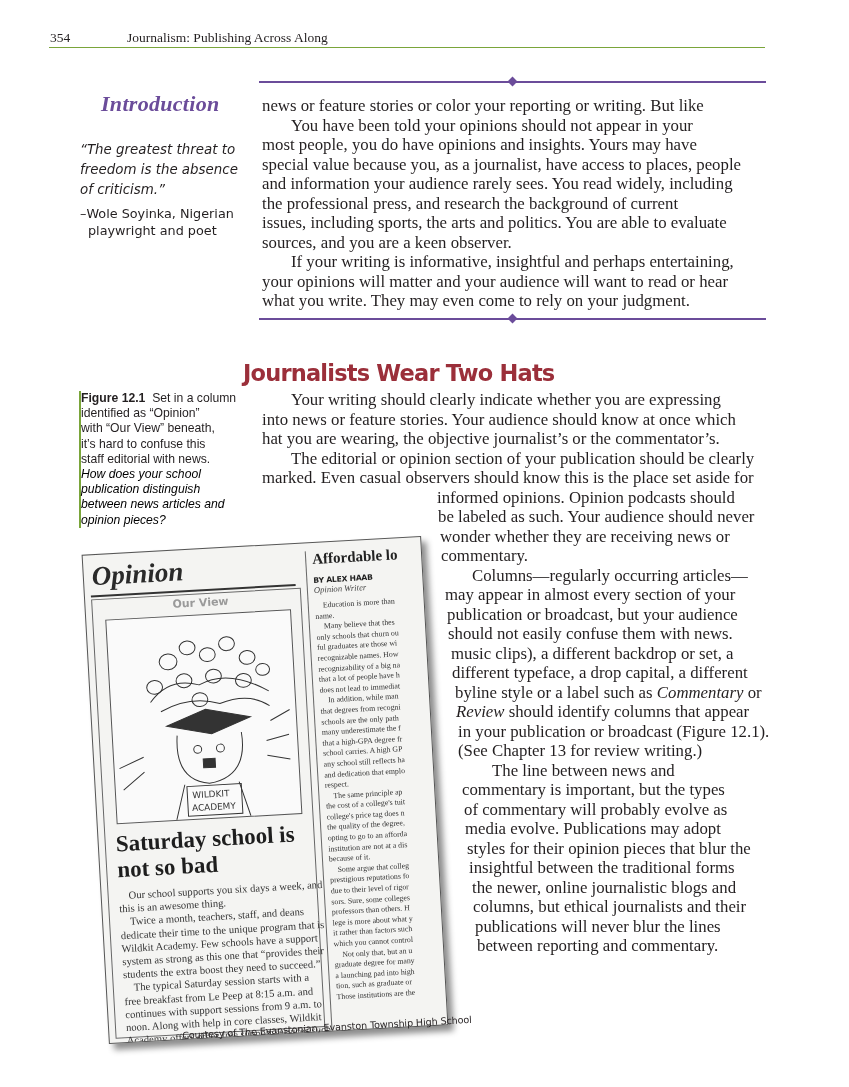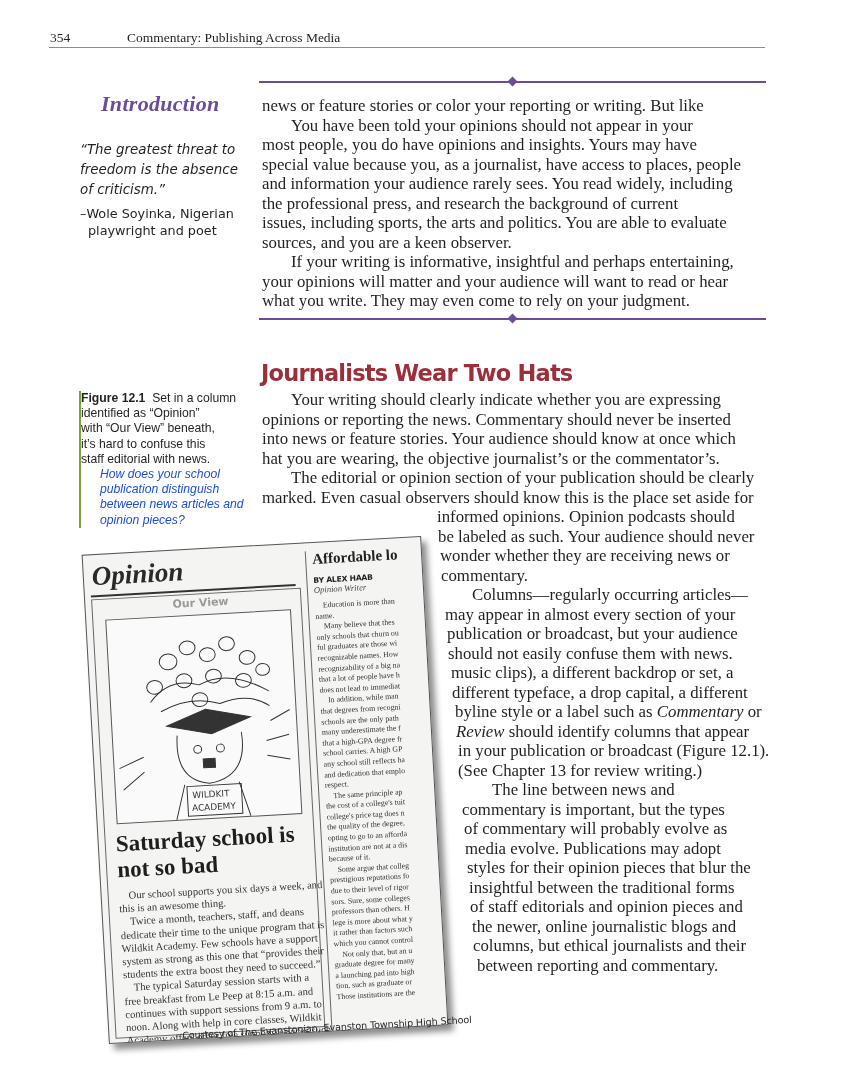--- a/index.html
+++ b/index.html
@@ -14,27 +14,27 @@
   .rule .diamond { position: absolute; left: 250px; top: -3.5px; width: 7px; height: 7px; background: #6b4c9a; transform: rotate(45deg); }
 
   .intro-title { position: absolute; left: 101px; top: 91px; font-size: 22px; font-weight: bold; font-style: italic; color: #6b4c9a; letter-spacing: 0.3px; }
   .quote { position: absolute; left: 80px; top: 140px; width: 175px; font-family: "DejaVu Sans", sans-serif; font-style: italic; font-size: 13.4px; line-height: 19.8px; color: #231f20; }
   .quote-attr { position: absolute; left: 80px; top: 206px; width: 175px; font-family: "DejaVu Sans", sans-serif; font-size: 12.8px; line-height: 16.5px; color: #231f20; }
   .quote-attr .l2 { display: block; padding-left: 8px; }
 
   .body-text { font-size: 16.8px; line-height: 19.5px; color: #231f20; }
   .intro-body { position: absolute; left: 262px; top: 96px; width: 508px; }
 
-  .section-head { position: absolute; left: 261px; top: 360px; font-family: "DejaVu Sans", sans-serif; font-weight: bold; font-size: 22.5px; color: #9b2f3a; letter-spacing: -0.8px; }
+  .section-head { position: absolute; left: 243px; top: 360px; font-family: "DejaVu Sans", sans-serif; font-weight: bold; font-size: 22.5px; color: #9b2f3a; letter-spacing: -0.8px; }
   .sec-body { position: absolute; left: 262px; top: 390px; width: 510px; }
   .line { white-space: nowrap; display: block; height: 19.5px; }
 
   .fig-caption { position: absolute; left: 79px; top: 391px; width: 180px; border-left: 2px solid #7aa53a; font-family: "Liberation Sans", sans-serif; font-size: 12.2px; line-height: 15.2px; color: #231f20; }
   .fig-caption .fig-num { font-weight: bold; }
-  .fig-caption .question { color: #1d4ed8; font-style: italic; margin-left: 19px; }
+  .fig-caption .question { color: #000000; font-style: italic; }
 
   .newspaper { position: absolute; left: 95px; top: 545px; width: 340px; height: 490px; background: #f4f4f2; border: 1px solid #555; transform: rotate(-3.2deg); box-shadow: 5px 6px 6px rgba(0,0,0,0.45); overflow: hidden; font-family: "Liberation Serif", serif; color: #222; }
   .np-opinion { position: absolute; left: 8px; top: 6px; font-size: 27px; font-weight: bold; font-style: italic; color: #2a2a2a; }
   .np-opinion-rule { position: absolute; left: 6px; top: 40px; width: 205px; height: 1.5px; background: #333; }
   .np-leftbox { position: absolute; left: 6px; top: 44px; width: 210px; height: 440px; border: 1px solid #666; }
   .np-ourview { position: absolute; left: 80px; top: 2px; font-family: "DejaVu Sans", sans-serif; font-weight: bold; font-size: 11px; color: #9a9a9a; }
   .np-cartoon { position: absolute; left: 12px; top: 20px; width: 186px; height: 205px; border: 1px solid #555; background: #fafafa; }
   .np-cartoon svg { width: 100%; height: 100%; }
   .np-headline { position: absolute; left: 10px; top: 232px; font-size: 23px; font-weight: bold; line-height: 26px; color: #1e1e1e; }
   .np-body-left { position: absolute; left: 10px; top: 290px; width: 200px; font-size: 10.6px; line-height: 13.2px; color: #333; }
@@ -49,21 +49,21 @@
   .np-r-body .ind { padding-left: 8px; }
 
   .courtesy { position: absolute; left: 182px; top: 1030px; font-family: "DejaVu Sans", sans-serif; font-size: 9.6px; letter-spacing: -0.1px; color: #231f20; transform: rotate(-3.2deg); transform-origin: left top; white-space: nowrap; }
   .copyright { position: absolute; left: 595px; top: 1047px; font-family: "Liberation Sans", sans-serif; font-size: 9.6px; color: #6d6e71; margin-top: 48px; }
 </style>
 </head>
 <body>
 
 <div class="running-head">
   <span class="pg">354</span>
-  <span class="title">Commentary: Publishing Across Media</span>
+  <span class="title">Journalism: Publishing Across Along</span>
 </div>
 
 <div class="rule" style="top:81px;">
   <div class="diamond"></div>
 </div>
 <div class="rule" style="top:318px;">
   <div class="diamond"></div>
 </div>
 
 <div class="intro-title">Introduction</div>
@@ -104,21 +104,20 @@
   <div>it’s hard to confuse this</div>
   <div>staff editorial with news.</div>
   <div class="question">How does your school</div>
   <div class="question">publication distinguish</div>
   <div class="question">between news articles and</div>
   <div class="question">opinion pieces?</div>
 </div>
 
 <div class="sec-body body-text" id="secBody">
     <span class="line" style="padding-left: 29px;">Your writing should clearly indicate whether you are expressing</span>
-    <span class="line" style="padding-left: 0px;">opinions or reporting the news. Commentary should never be inserted</span>
     <span class="line" style="padding-left: 0px;">into news or feature stories. Your audience should know at once which</span>
     <span class="line" style="padding-left: 0px;">hat you are wearing, the objective journalist’s or the commentator’s.</span>
     <span class="line" style="padding-left: 29px;">The editorial or opinion section of your publication should be clearly</span>
     <span class="line" style="padding-left: 0px;">marked. Even casual observers should know this is the place set aside for</span>
     <span class="line" style="padding-left: 175px;">informed opinions. Opinion podcasts should</span>
     <span class="line" style="padding-left: 176px;">be labeled as such. Your audience should never</span>
     <span class="line" style="padding-left: 178px;">wonder whether they are receiving news or</span>
     <span class="line" style="padding-left: 179px;">commentary.</span>
     <span class="line" style="padding-left: 210px;">Columns—regularly occurring articles—</span>
     <span class="line" style="padding-left: 183px;">may appear in almost every section of your</span>
@@ -129,23 +128,23 @@
     <span class="line" style="padding-left: 193px;"><span>byline style or a label such as </span><i>Commentary</i><span> or</span></span>
     <span class="line" style="padding-left: 194px;"><i>Review</i><span> should identify columns that appear</span></span>
     <span class="line" style="padding-left: 196px;">in your publication or broadcast (Figure 12.1).</span>
     <span class="line" style="padding-left: 196px;">(See Chapter 13 for review writing.)</span>
     <span class="line" style="padding-left: 230px;">The line between news and</span>
     <span class="line" style="padding-left: 200px;">commentary is important, but the types</span>
     <span class="line" style="padding-left: 202px;">of commentary will probably evolve as</span>
     <span class="line" style="padding-left: 203px;">media evolve. Publications may adopt</span>
     <span class="line" style="padding-left: 205px;">styles for their opinion pieces that blur the</span>
     <span class="line" style="padding-left: 207px;">insightful between the traditional forms</span>
-    <span class="line" style="padding-left: 208px;">of staff editorials and opinion pieces and</span>
     <span class="line" style="padding-left: 210px;">the newer, online journalistic blogs and</span>
     <span class="line" style="padding-left: 211px;">columns, but ethical journalists and their</span>
+    <span class="line" style="padding-left: 213px;">publications will never blur the lines</span>
     <span class="line" style="padding-left: 215px;">between reporting and commentary.</span>
   </div>
 
 <div class="newspaper">
   <div class="np-opinion">Opinion</div>
   <div class="np-opinion-rule"></div>
   <div class="np-leftbox">
     <div class="np-ourview">Our View</div>
     <div class="np-cartoon">
       <svg viewBox="0 0 186 205">

